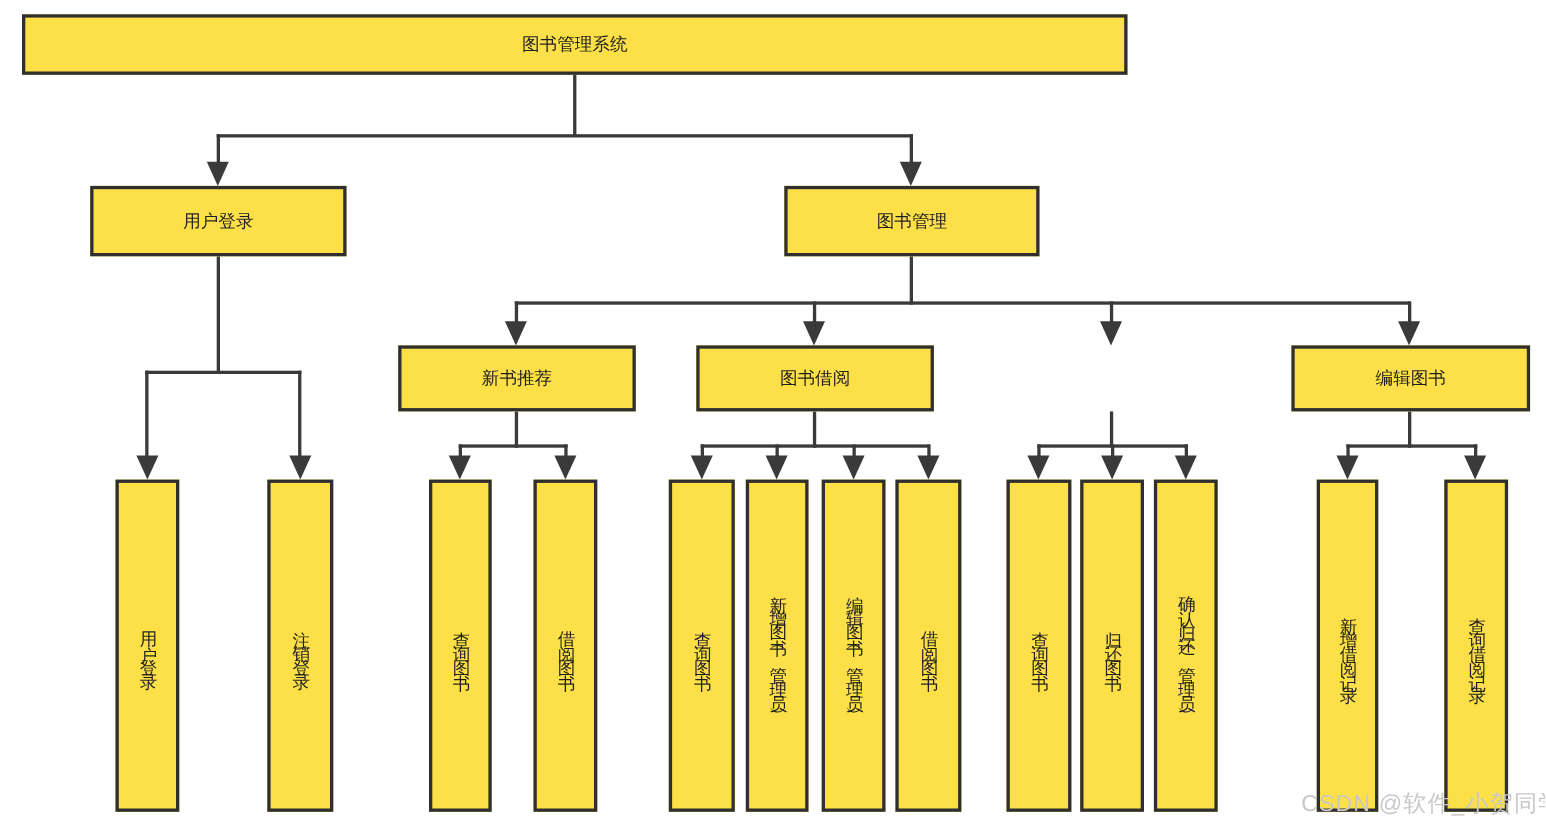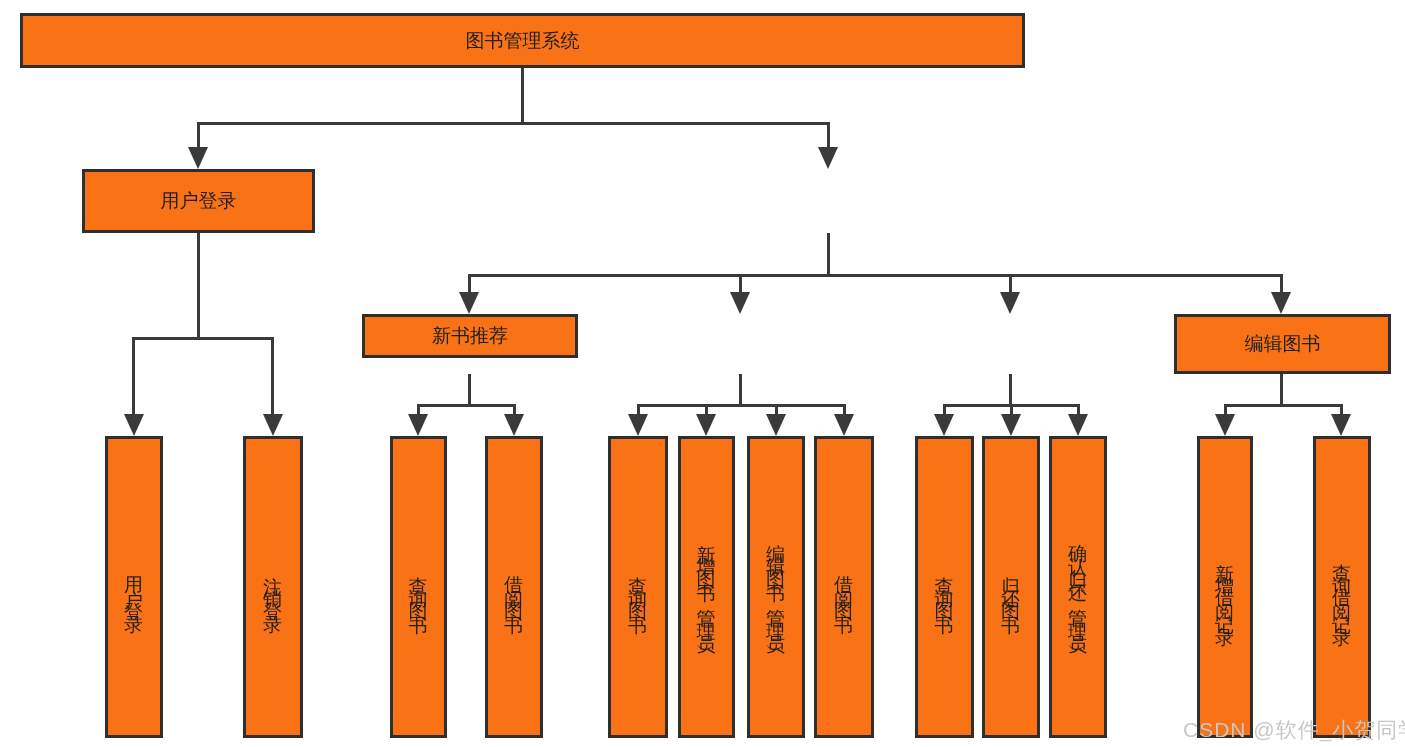--- a/index.html
+++ b/index.html
@@ -2,24 +2,24 @@
 <html style="--border: #2f2f2f; --line: #3a3a3a; --text: #1f1f1f; --watermark: #c8c8c8;"><head>
 <meta charset="utf-8">
 <style>
   html,body{margin:0;padding:0;background:#fff;}
   .canvas{
     position:relative;width:1405px;height:747px;background:#fff;
     font-family:"Liberation Sans","DejaVu Sans",sans-serif;
     color:var(--text,#1f1f1f);overflow:hidden;
   }
   .box{
-    position:absolute;box-sizing:border-box;background:#f97316;
+    position:absolute;box-sizing:border-box;background:#fde047;
     border:3px solid var(--border,#2f2f2f);
     display:flex;align-items:center;justify-content:center;
-    font-size:19px;color:var(--text,#1f1f1f);
+    font-size:16px;color:var(--text,#1f1f1f);
     white-space:nowrap;z-index:2;
   }
   .vbox{
     writing-mode:vertical-rl;text-orientation:mixed;
     letter-spacing:13px;line-height:1;white-space:normal;
   }
   .vl{position:absolute;width:3px;background:var(--line,#3a3a3a);z-index:1;}
   .hl{position:absolute;height:3px;background:var(--line,#3a3a3a);z-index:1;}
   .arr{
     position:absolute;width:0;height:0;z-index:3;
@@ -92,23 +92,25 @@
   <div class="hl" style="left:1224px;top:404px;width:119px"></div>
   <div class="vl" style="left:1224px;top:404px;height:14px"></div>
   <div class="arr" style="left:1215px;top:414px"></div>
   <div class="vl" style="left:1340px;top:404px;height:14px"></div>
   <div class="arr" style="left:1331px;top:414px"></div>
 
   <div class="box" style="left:20px;top:13px;width:1005px;height:55px">图书管理系统</div>
 
   <div class="box" style="left:82px;top:169px;width:233px;height:64px">用户登录</div>
 
+  <div class="box" style="left:713px;top:169px;width:232px;height:64px">图书管理</div>
 
-  <div class="box" style="left:362px;top:314px;width:216px;height:44px">新书推荐</div>
+  <div class="box" style="left:362px;top:314px;width:216px;height:60px">新书推荐</div>
 
+  <div class="box" style="left:633px;top:314px;width:216px;height:60px">图书借阅</div>
 
 
   <div class="box" style="left:1174px;top:314px;width:217px;height:60px">编辑图书</div>
 
   <div class="box vbox" style="left:105px;top:436px;width:58px;height:302px">用户登录</div>
   <div class="box vbox" style="left:243px;top:436px;width:60px;height:302px">注销登录</div>
 
   <div class="box vbox" style="left:390px;top:436px;width:57px;height:302px">查询图书</div>
   <div class="box vbox" style="left:485px;top:436px;width:58px;height:302px">借阅图书</div>
 

